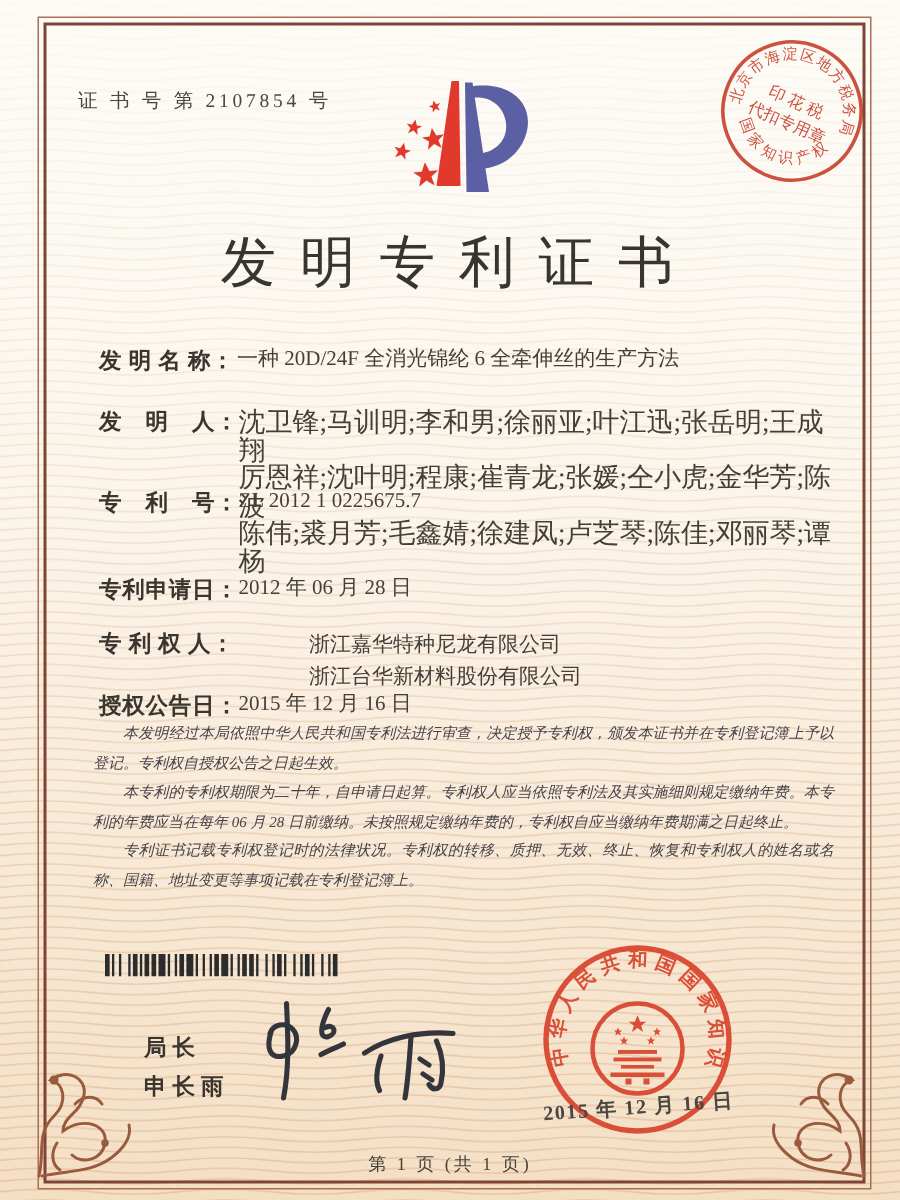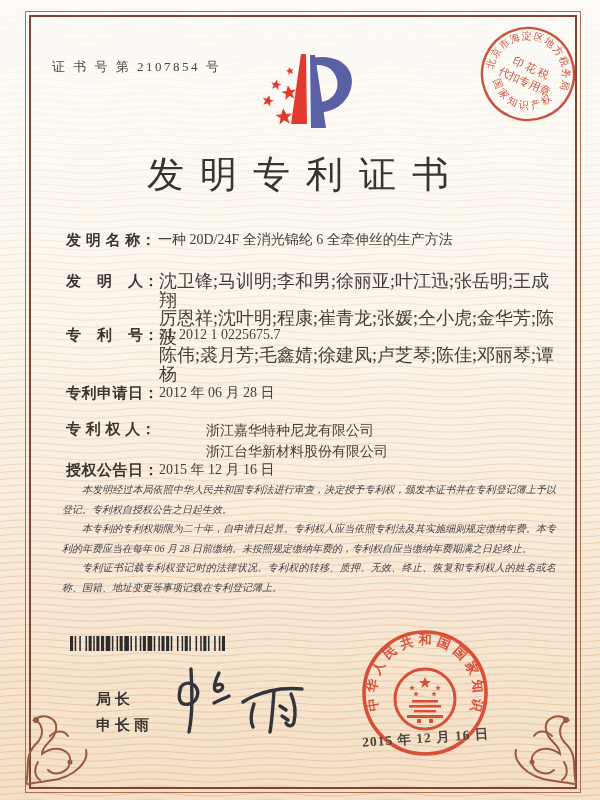--- a/index.html
+++ b/index.html
@@ -233,14 +233,15 @@
         <rect x="-16" y="6" width="32" height="2.6" stroke="none"></rect>
         <rect x="-11" y="11" width="22" height="2.4" stroke="none"></rect>
         <rect x="-18" y="16" width="36" height="3" stroke="none"></rect>
         <rect x="-8" y="20" width="4" height="4" stroke="none"></rect>
         <rect x="4" y="20" width="4" height="4" stroke="none"></rect>
       </g>
     </g>
   </svg>
   <div class="abs seal-date">2015 年 12 月 16 日</div>
 
+  <div class="abs footer">第 1 页 (共 1 页)</div>
 
 </div>
 
 </body></html>

